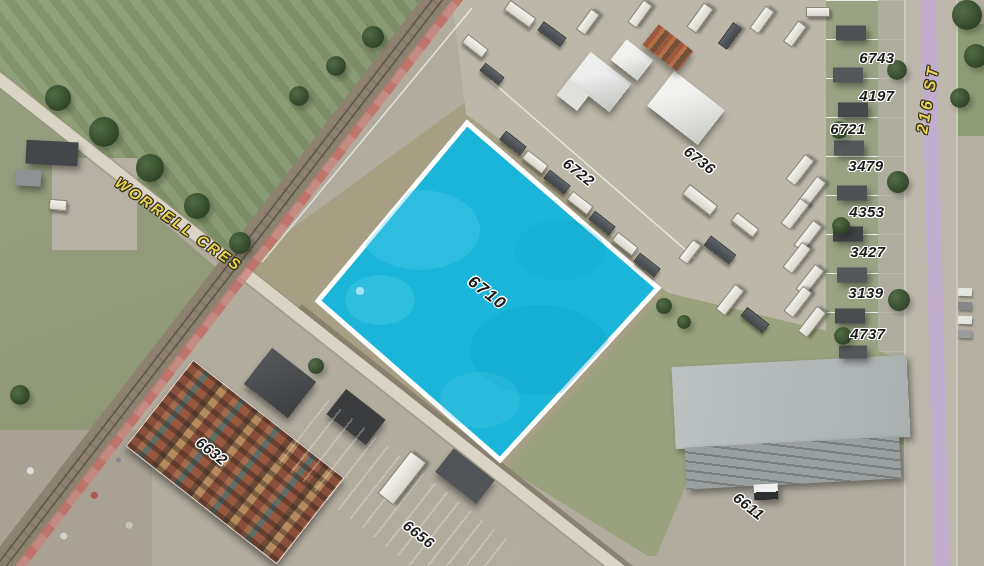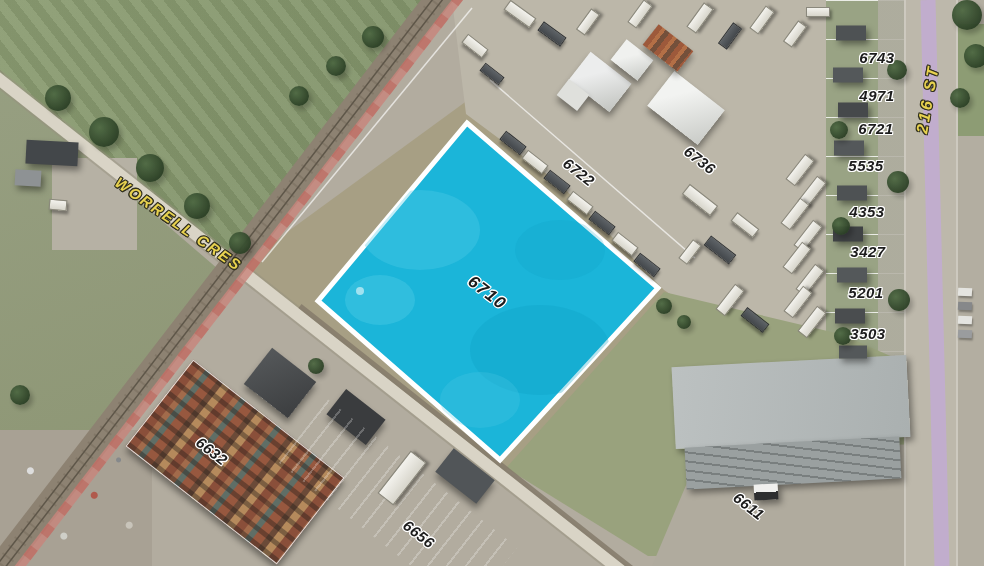--- a/index.html
+++ b/index.html
@@ -194,27 +194,27 @@
   <div class="tree" style="left:834px;top:327px;width:18px;height:18px"></div>
   <div class="tree" style="left:952px;top:0px;width:30px;height:30px"></div>
   <div class="tree" style="left:964px;top:44px;width:24px;height:24px"></div>
   <div class="tree" style="left:950px;top:88px;width:20px;height:20px"></div>
   <div class="tree" style="left:656px;top:298px;width:16px;height:16px"></div>
   <div class="tree" style="left:677px;top:315px;width:14px;height:14px"></div>
   <div class="tree" style="left:308px;top:358px;width:16px;height:16px"></div>
   <div class="tree" style="left:10px;top:385px;width:20px;height:20px"></div>
 
   <div class="lbl" style="left:877px;top:57px;transform:translate(-50%,-50%)">6743</div>
-  <div class="lbl" style="left:877px;top:95px;transform:translate(-50%,-50%)">4971</div>
-  <div class="lbl" style="left:876px;top:128px;transform:translate(-50%,-50%)">6721</div>
-  <div class="lbl" style="left:866px;top:165px;transform:translate(-50%,-50%)">5535</div>
+  <div class="lbl" style="left:877px;top:95px;transform:translate(-50%,-50%)">4197</div>
+  <div class="lbl" style="left:848px;top:128px;transform:translate(-50%,-50%)">6721</div>
+  <div class="lbl" style="left:866px;top:165px;transform:translate(-50%,-50%)">3479</div>
   <div class="lbl" style="left:867px;top:211px;transform:translate(-50%,-50%)">4353</div>
   <div class="lbl" style="left:868px;top:251px;transform:translate(-50%,-50%)">3427</div>
-  <div class="lbl" style="left:866px;top:292px;transform:translate(-50%,-50%)">5201</div>
-  <div class="lbl" style="left:868px;top:333px;transform:translate(-50%,-50%)">3503</div>
+  <div class="lbl" style="left:866px;top:292px;transform:translate(-50%,-50%)">3139</div>
+  <div class="lbl" style="left:868px;top:333px;transform:translate(-50%,-50%)">4737</div>
   <div class="lbl" style="left:700px;top:160px;transform:translate(-50%,-50%) rotate(38deg)">6736</div>
   <div class="lbl" style="left:579px;top:172px;transform:translate(-50%,-50%) rotate(38deg)">6722</div>
   <div class="lbl" style="left:212px;top:451px;transform:translate(-50%,-50%) rotate(38deg)">6632</div>
   <div class="lbl" style="left:419px;top:534px;transform:translate(-50%,-50%) rotate(38deg)">6656</div>
   <div class="lbl" style="left:749px;top:506px;transform:translate(-50%,-50%) rotate(38deg)">6611</div>
   <div class="lbl" id="lbl-6710" style="left:487px;top:293px;transform:translate(-50%,-50%) rotate(38deg)">6710</div>
   <div class="street" style="left:179px;top:224px;transform:translate(-50%,-50%) rotate(35deg)">WORRELL CRES</div>
   <div class="street" style="left:928px;top:99px;font-size:16px;letter-spacing:3px;transform:translate(-50%,-50%) rotate(-80deg)">216 ST</div>
 
 </div>

